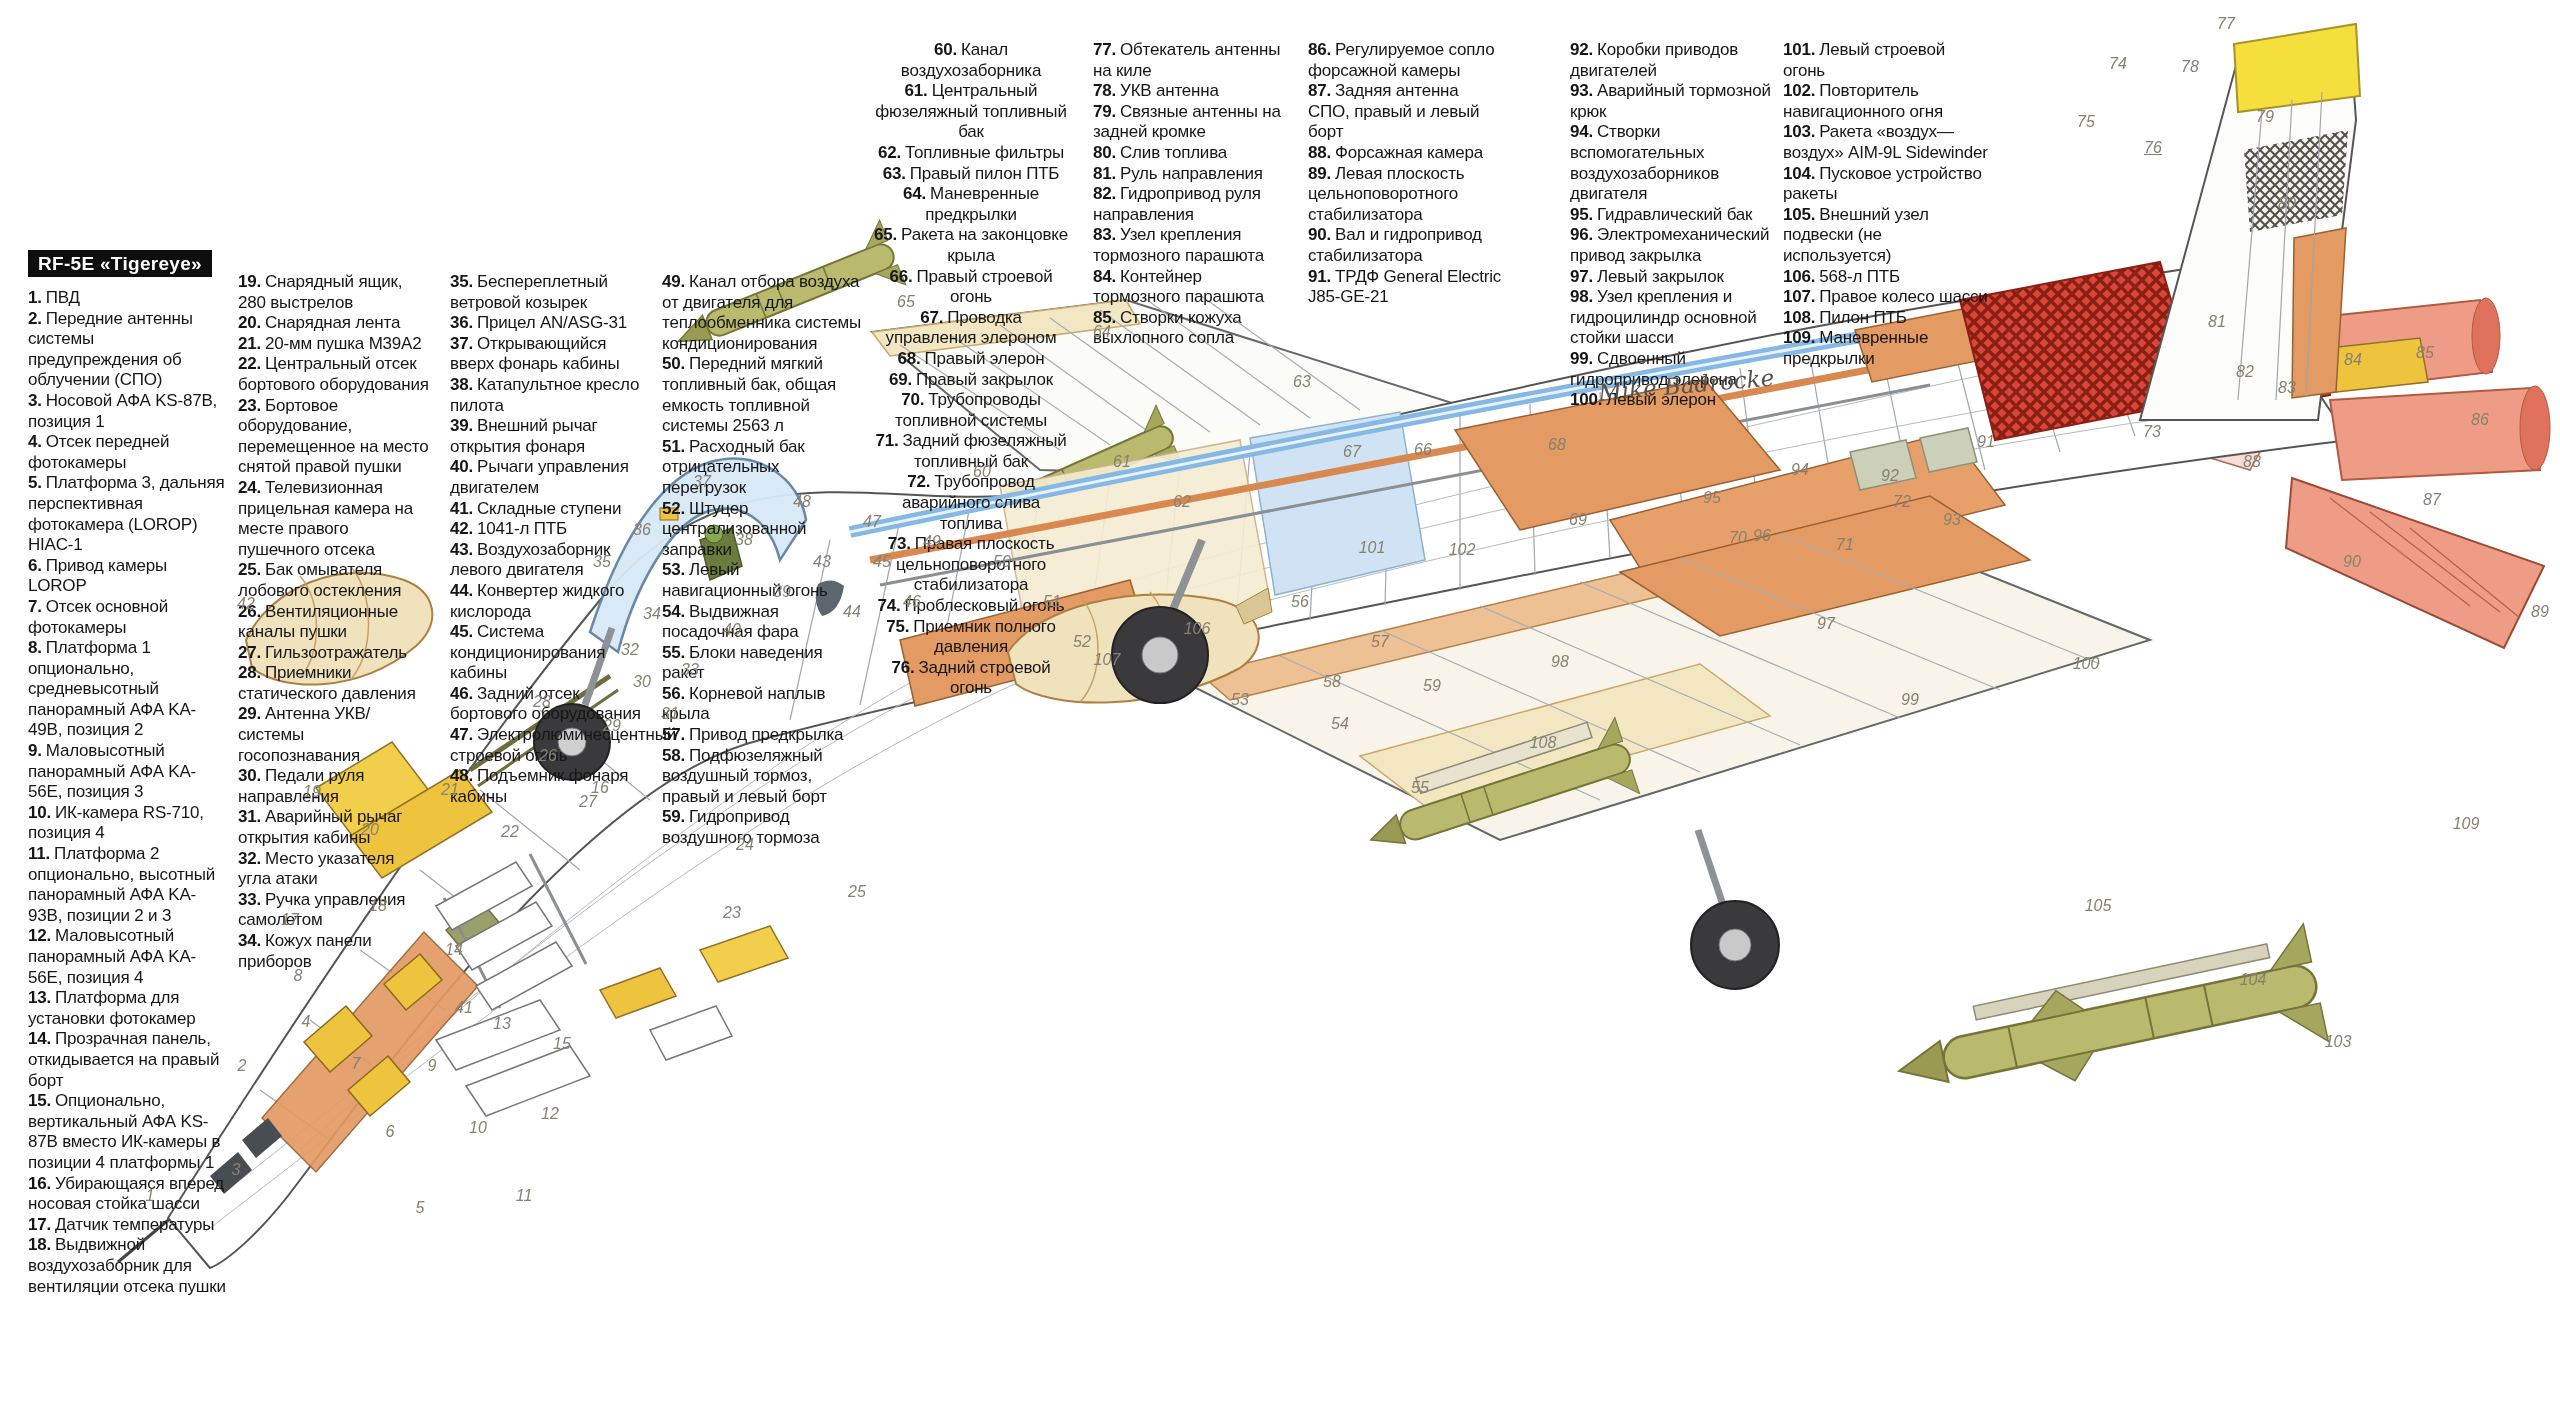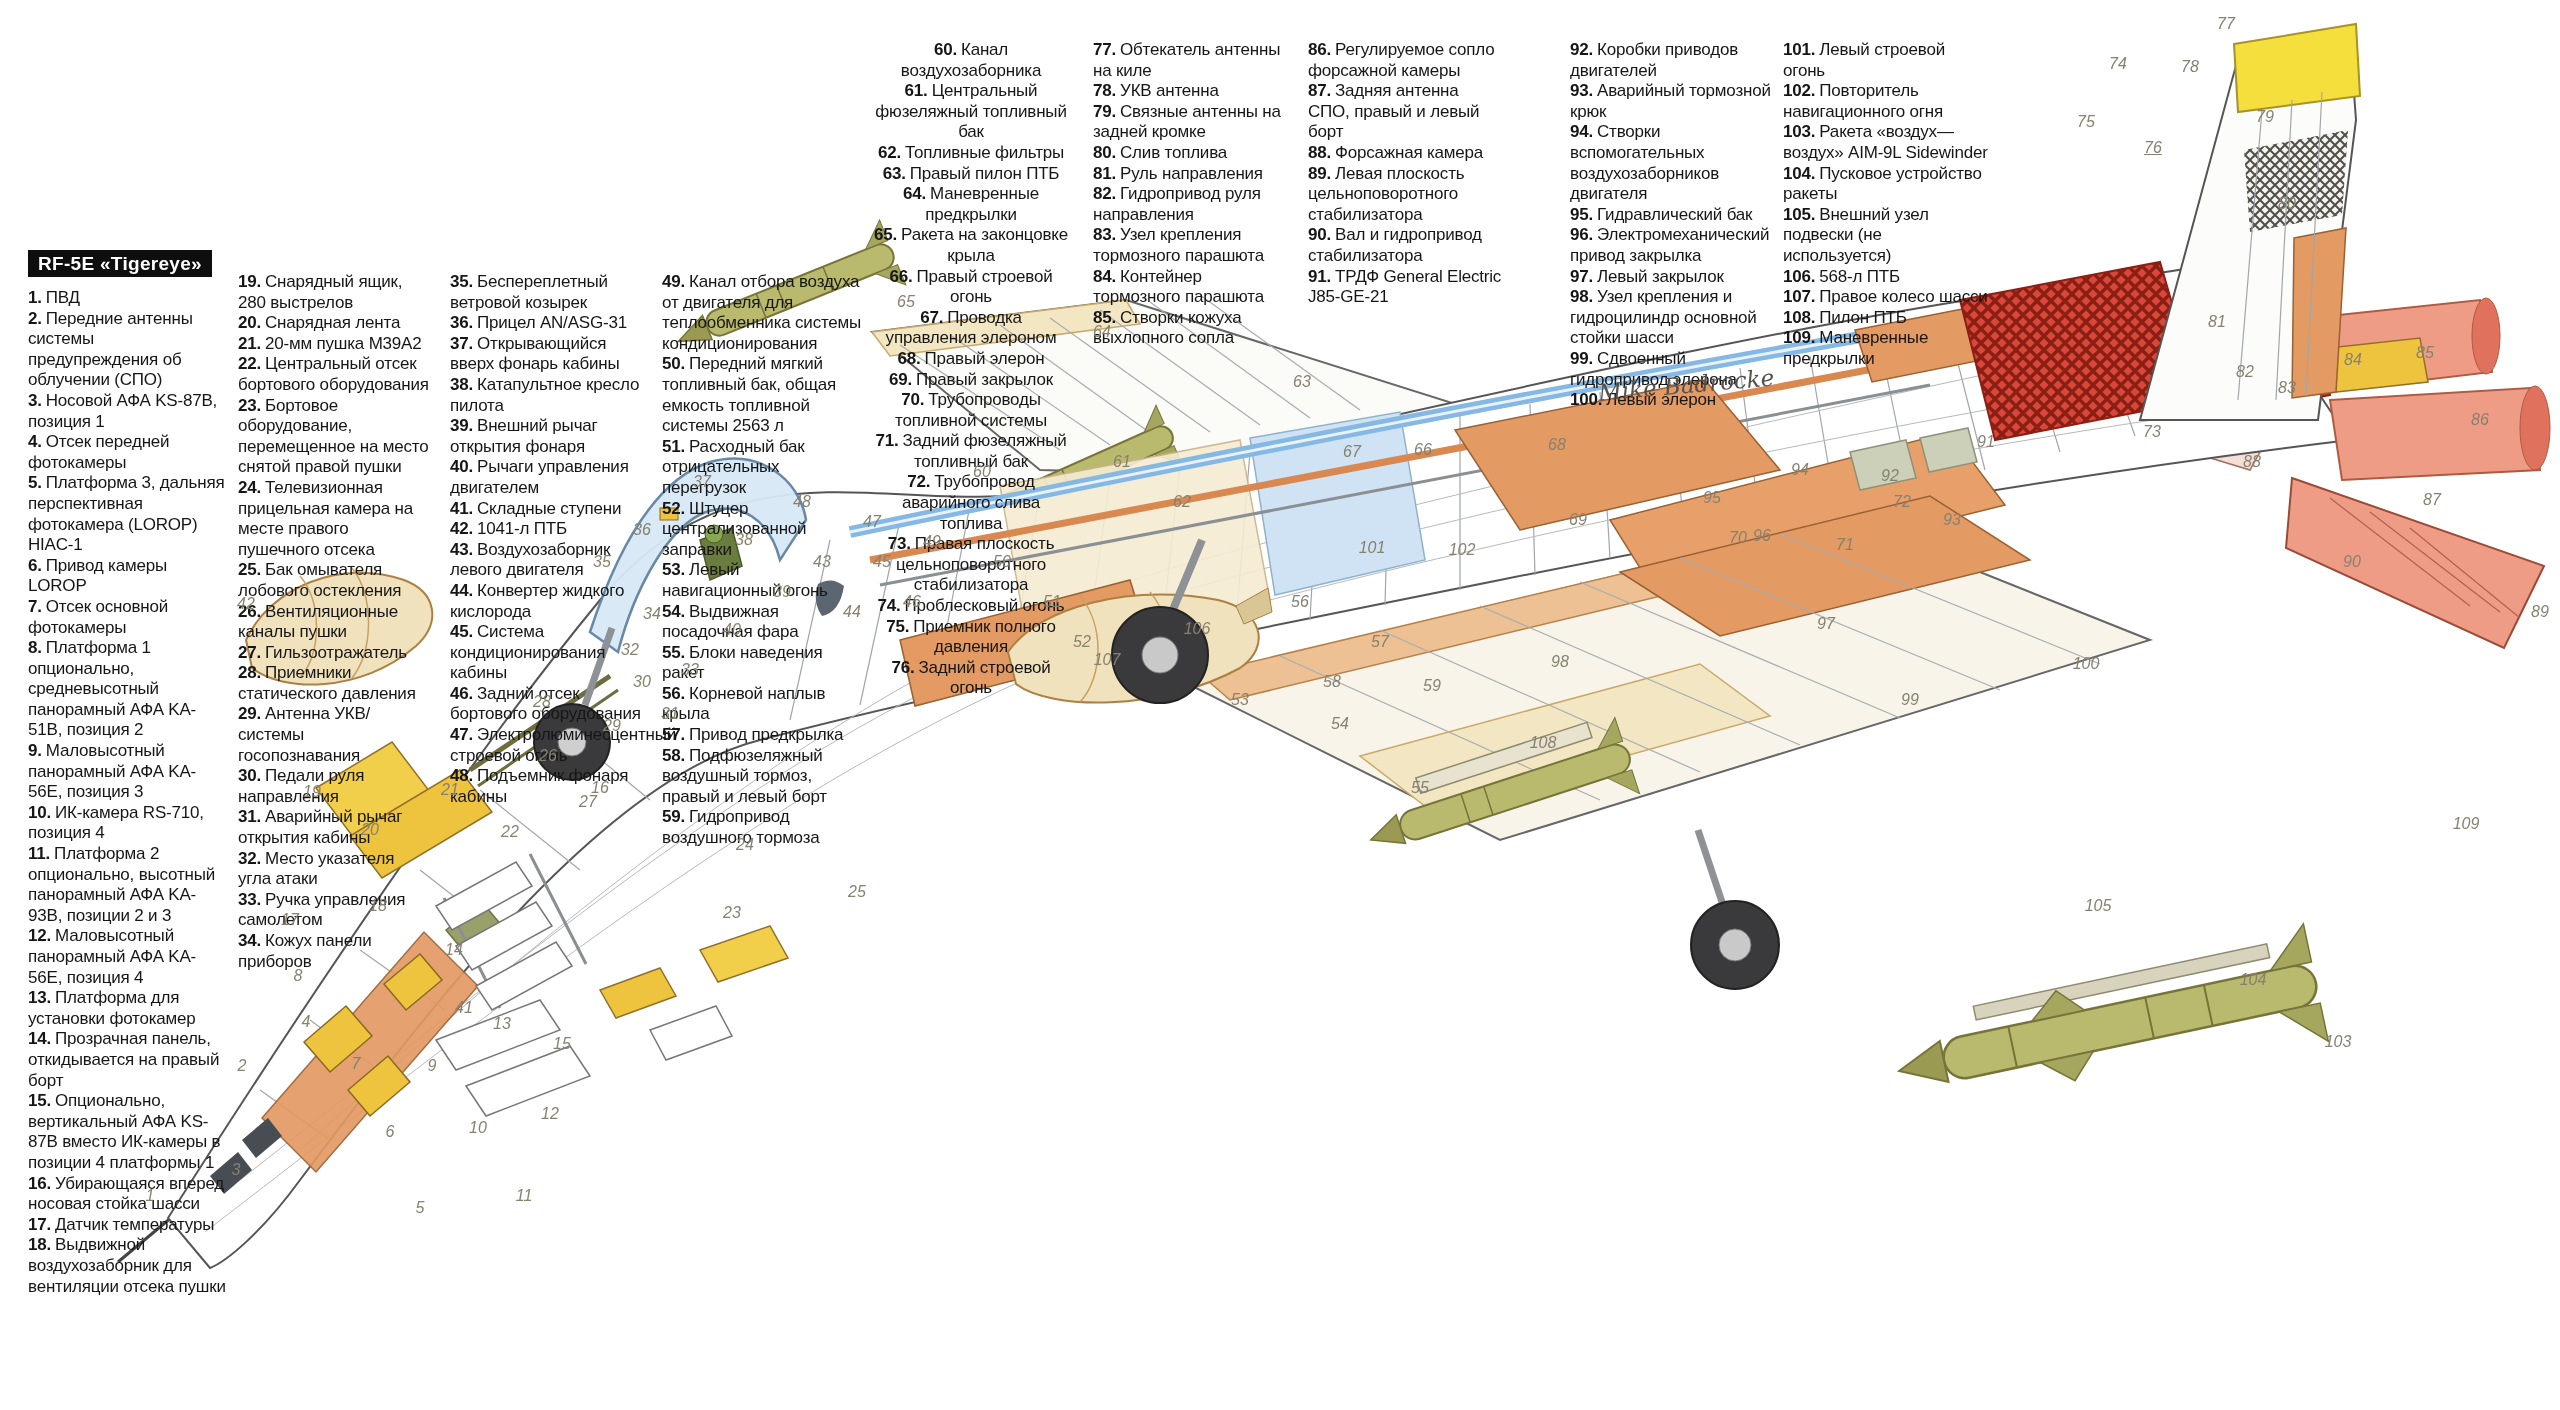--- a/index.html
+++ b/index.html
@@ -213,21 +213,21 @@
 
   <div id="legend">
       <div class="legend-col" style="left: 28px; top: 288px; width: 198px;">
         <div class="legend-item"><b>1.</b><span>ПВД</span></div>
         <div class="legend-item"><b>2.</b><span>Передние антенны системы предупреждения об облучении (СПО)</span></div>
         <div class="legend-item"><b>3.</b><span>Носовой АФА KS-87B, позиция 1</span></div>
         <div class="legend-item"><b>4.</b><span>Отсек передней фотокамеры</span></div>
         <div class="legend-item"><b>5.</b><span>Платформа 3, дальняя перспективная фотокамера (LOROP) HIAC-1</span></div>
         <div class="legend-item"><b>6.</b><span>Привод камеры LOROP</span></div>
         <div class="legend-item"><b>7.</b><span>Отсек основной фотокамеры</span></div>
-        <div class="legend-item"><b>8.</b><span>Платформа 1 опционально, средневысотный панорамный АФА KA-51B, позиция 2</span></div>
+        <div class="legend-item"><b>8.</b><span>Платформа 1 опционально, средневысотный панорамный АФА KA-49B, позиция 2</span></div>
         <div class="legend-item"><b>9.</b><span>Маловысотный панорамный АФА KA-56E, позиция 3</span></div>
         <div class="legend-item"><b>10.</b><span>ИК-камера RS-710, позиция 4</span></div>
         <div class="legend-item"><b>11.</b><span>Платформа 2 опционально, высотный панорамный АФА KA-93B, позиции 2 и 3</span></div>
         <div class="legend-item"><b>12.</b><span>Маловысотный панорамный АФА KA-56E, позиция 4</span></div>
         <div class="legend-item"><b>13.</b><span>Платформа для установки фотокамер</span></div>
         <div class="legend-item"><b>14.</b><span>Прозрачная панель, откидывается на правый борт</span></div>
         <div class="legend-item"><b>15.</b><span>Опционально, вертикальный АФА KS-87B вместо ИК-камеры в позиции 4 платформы 1</span></div>
         <div class="legend-item"><b>16.</b><span>Убирающаяся вперед носовая стойка шасси</span></div>
         <div class="legend-item"><b>17.</b><span>Датчик температуры</span></div>
         <div class="legend-item"><b>18.</b><span>Выдвижной воздухозаборник для вентиляции отсека пушки</span></div>

